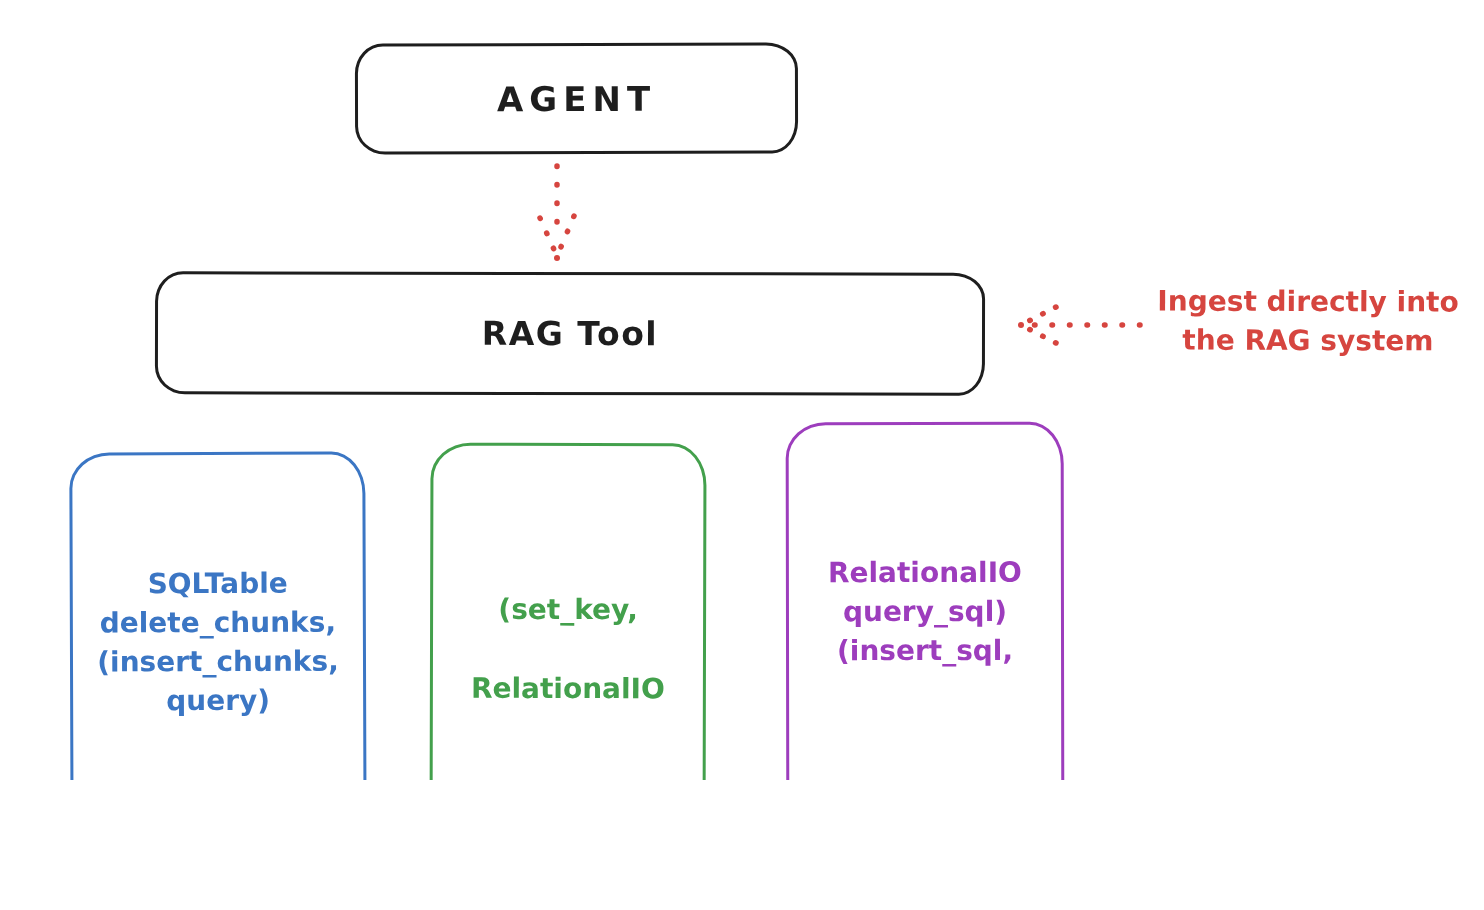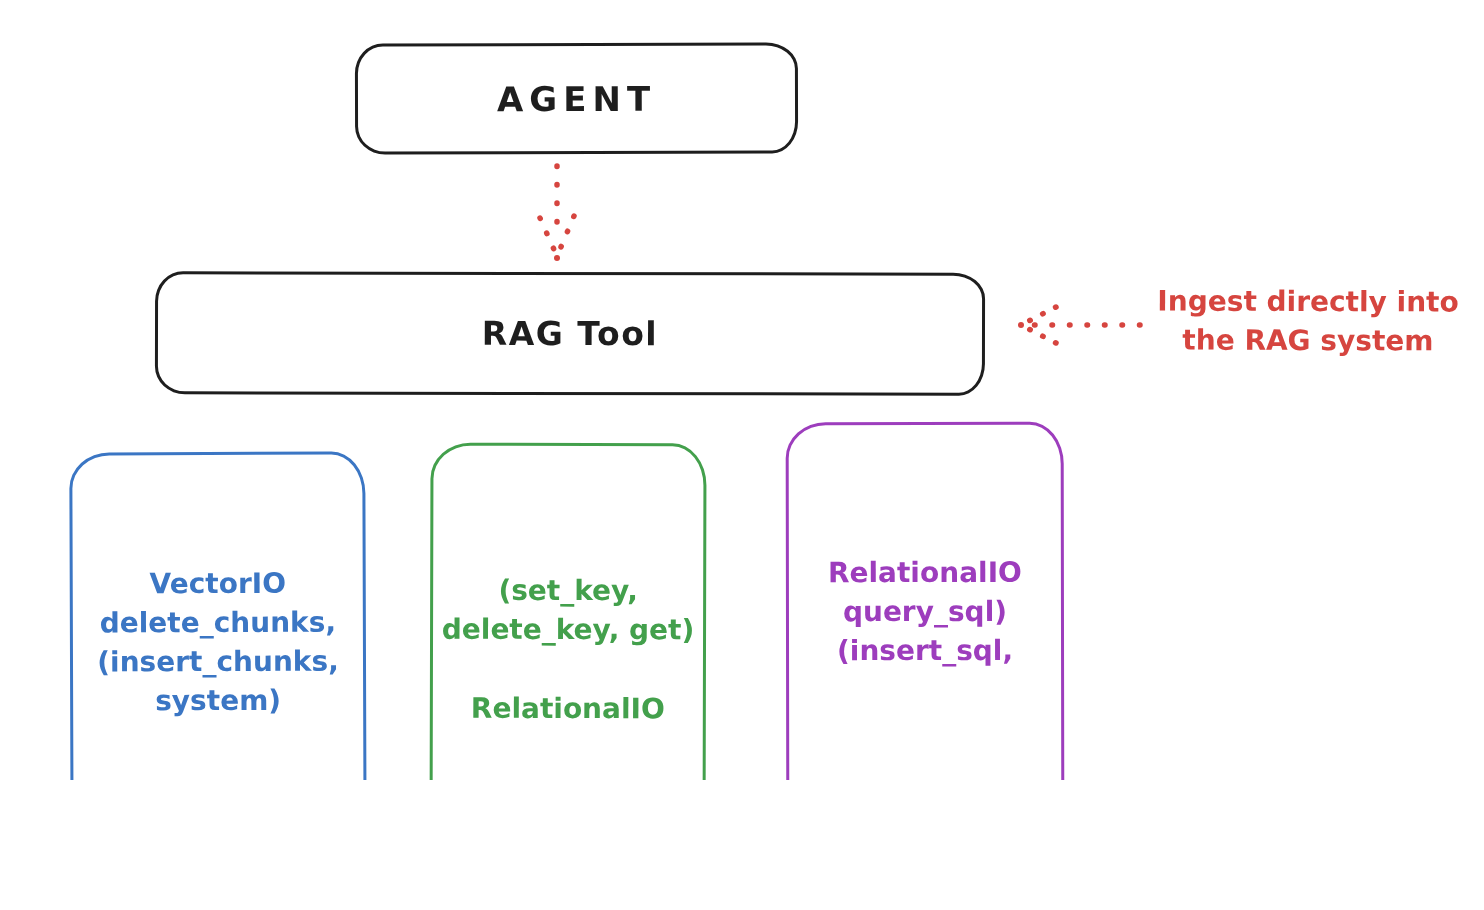--- a/index.html
+++ b/index.html
@@ -104,30 +104,29 @@
     <path d="M44 45 L9 27" fill="none" stroke="#d6453f" stroke-width="5.5" stroke-linecap="round" stroke-dasharray="0.5 14"></path>
     <circle cx="9" cy="27" r="3" fill="#d6453f"></circle>
   </svg>
 
   <div class="annotation">
     <div class="line">Ingest directly into</div>
     <div class="line">the RAG system</div>
   </div>
 
   <div class="io-box io-blue">
-    <div class="line">VectorIO</div>
+    <div class="line">SQLTable</div>
     <div class="line">delete_chunks,</div>
     <div class="line">(insert_chunks,</div>
-    <div class="line">system)</div>
+    <div class="line">query)</div>
     <div class="io-spacer"></div>
   </div>
 
   <div class="io-box io-green">
     <div class="line">(set_key,</div>
-    <div class="line">delete_key, get)</div>
     <div class="io-spacer"></div>
     <div class="line">RelationalIO</div>
   </div>
 
   <div class="io-box io-purple">
     <div class="line">RelationalIO</div>
     <div class="line">query_sql)</div>
     <div class="line">(insert_sql,</div>
     <div class="io-spacer"></div>
   </div>

